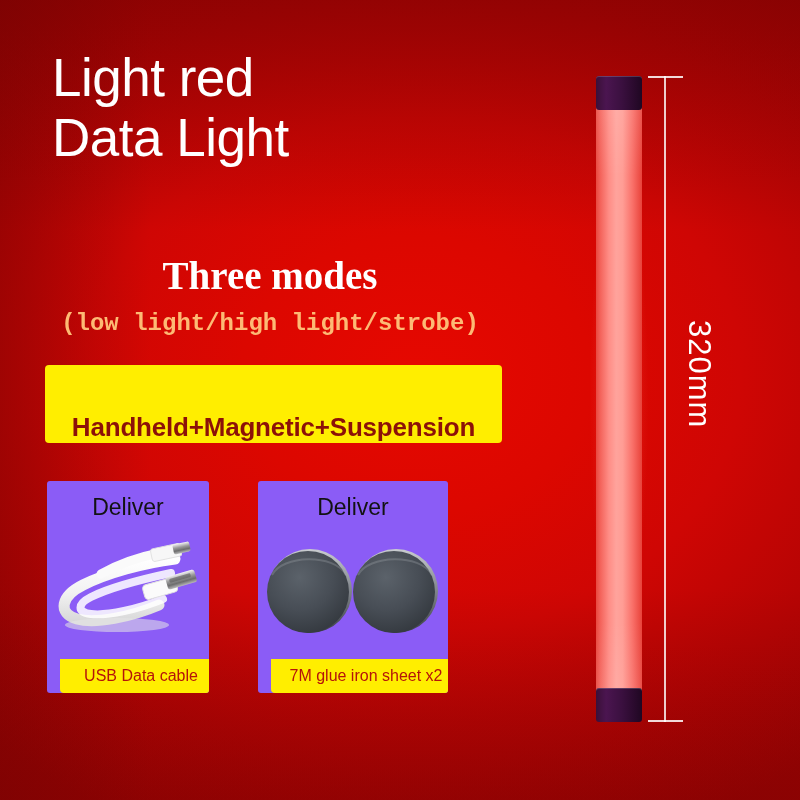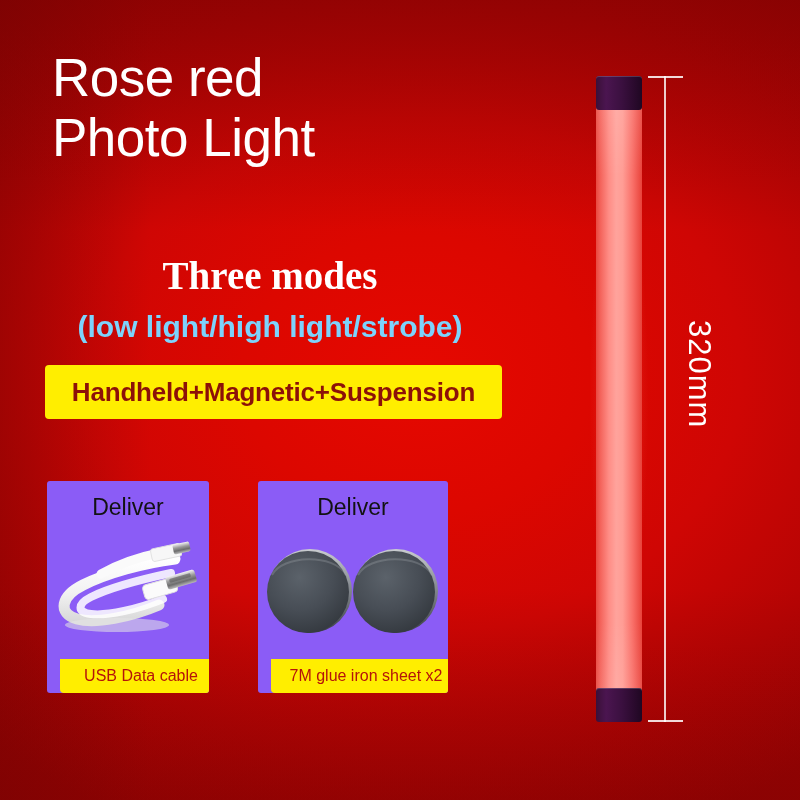--- a/index.html
+++ b/index.html
@@ -74,36 +74,37 @@
     font-weight: bold;
     letter-spacing: 0px;
     font-family: Liberation Serif, serif;
   }
   .modes-sub {
     position: absolute;
     left: 0;
     top: 310px;
     width: 540px;
     text-align: center;
-    color: #7dd3fc;
-    font-size: 30px;
+    color: #fdba74;
+    font-size: 24px;
     font-weight: bold;
+    font-family: Liberation Mono, monospace;
   }
 
   
   .pill {
     position: absolute;
     left: 45px;
     top: 365px;
     width: 457px;
-    height: 54px;
+    height: 78px;
     background: #ffee00;
     border-radius: 4px;
     display: flex;
-    align-items: center;
+    align-items: flex-end;
     justify-content: center;
   }
   .pill-label {
     color: #8c1108;
     font-size: 26px;
     font-weight: bold;
     letter-spacing: -0.2px;
   }
 
   
@@ -251,22 +252,22 @@
 <body>
 
 <div id="stage">
 
   <div class="bg-base"></div>
   <div class="bg-vignette-top"></div>
   <div class="bg-vignette-bottom"></div>
   <div class="bg-vignette-left"></div>
 
   <div class="headline">
-    <span class="headline-l1">Rose red</span>
-    <span class="headline-l2">Photo Light</span>
+    <span class="headline-l1">Light red</span>
+    <span class="headline-l2">Data Light</span>
   </div>
 
   <div class="modes-title">Three modes</div>
   <div class="modes-sub">(low light/high light/strobe)</div>
 
   <div class="pill">
     <span class="pill-label">Handheld+Magnetic+Suspension</span>
   </div>
 
   <div class="card card-usb">

